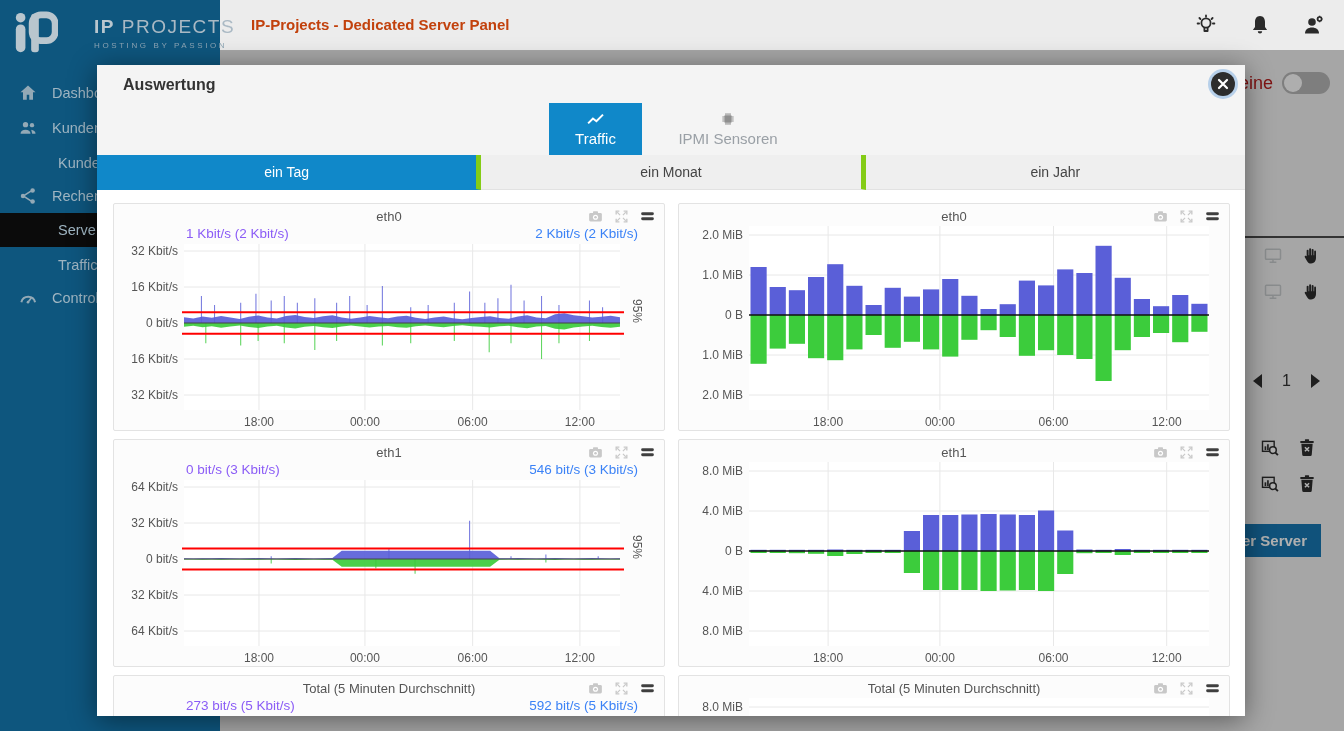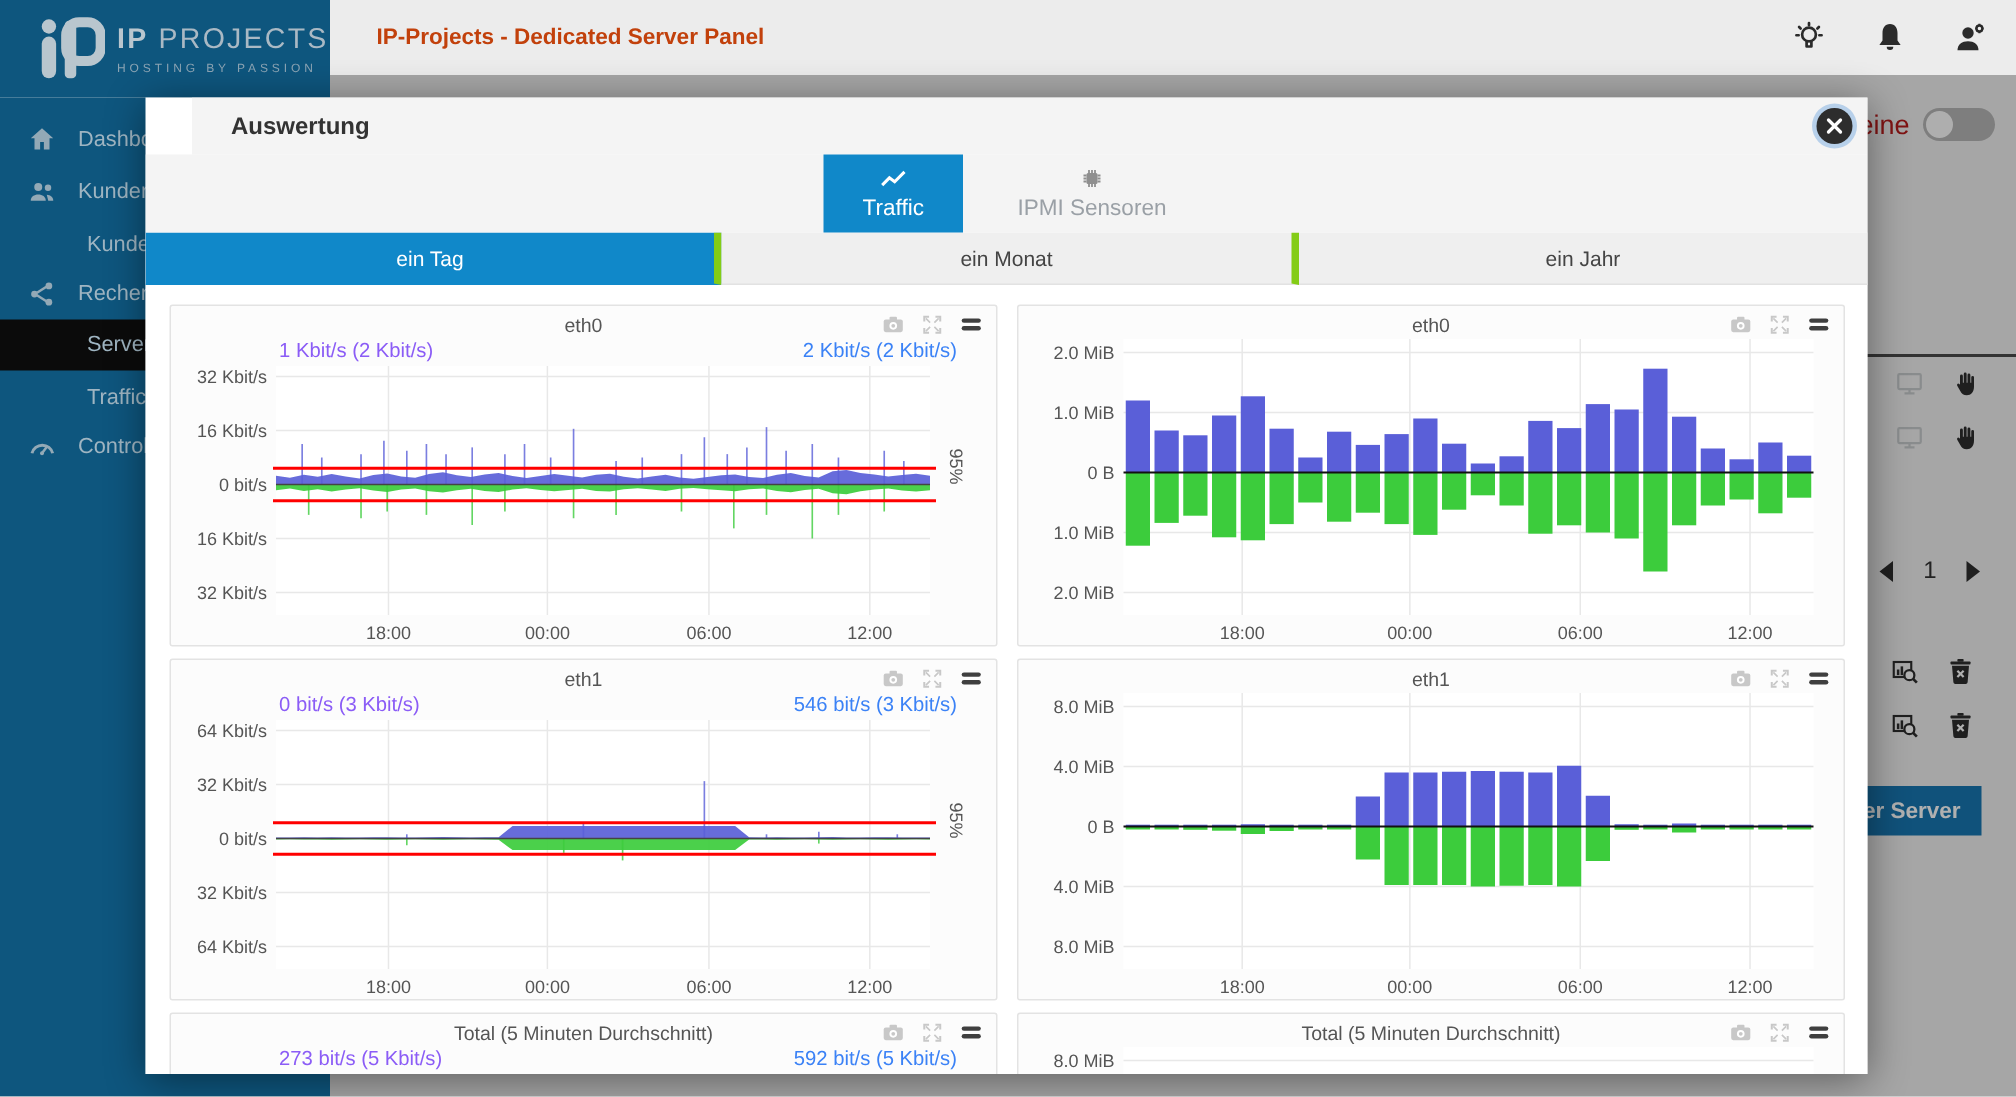--- a/index.html
+++ b/index.html
@@ -7,21 +7,21 @@
   .page { position:relative; width:1344px; height:731px; overflow:hidden; background:#f1f1f1; }
 
   
   .topbar { position:absolute; left:0; top:0; width:1344px; height:50px; background:#ececec; z-index:3; }
   .topbar-title { position:absolute; left:251px; top:0; height:50px; line-height:50px; font-size:15px; font-weight:bold; color:#c2410c; }
   .topbar-icons { position:absolute; right:18px; top:0; height:50px; display:flex; align-items:center; gap:30px; }
   .topbar-icons .ticon { width:24px; height:24px; cursor:pointer; }
   .topbar-icons svg { width:24px; height:24px; display:block; }
 
   
-  .logo-block { position:absolute; left:0; top:0; width:220px; height:65px; background:#0e567e; z-index:6; display:flex; align-items:center; padding-left:24px; }
+  .logo-block { position:absolute; left:0; top:0; width:220px; height:65px; background:#0e567e; z-index:6; display:flex; align-items:center; padding-left:12px;gap:28px; }
   .logo-mark svg { width:46px; height:46px; display:block; }
   .logo-text { margin-left:8px; }
   .logo-name { font-size:19px; letter-spacing:1.5px; color:#aab9c4; white-space:nowrap; }
   .logo-name b { color:#b9c6ce; }
   .logo-tagline { font-size:8px; letter-spacing:2.6px; color:#8ba4b4; margin-top:3px; white-space:nowrap; }
 
   
   .sidebar { position:absolute; left:0; top:65px; width:220px; height:666px; background:#0e567e; z-index:2; }
   .side-item { position:absolute; left:0; width:220px; height:34px; display:flex; align-items:center; color:#9fb5c2; font-size:14.5px; cursor:pointer; }
   .side-item .sicon { width:20px; height:20px; margin-left:18px; margin-right:14px; flex:none; }
@@ -43,21 +43,21 @@
   .pg-num { font-size:16px; color:#333; }
   .tri { width:0; height:0; cursor:pointer; }
   .tri-left { border-top:7px solid transparent; border-bottom:7px solid transparent; border-right:9px solid #2e2e2e; }
   .tri-right { border-top:7px solid transparent; border-bottom:7px solid transparent; border-left:9px solid #2e2e2e; }
   .bg-server-btn { position:absolute; top:474px; right:23px; width:180px; height:33px; background:#1878b2; color:#fff; font-weight:bold; font-size:15px; border:none; text-align:right; padding-right:14px; cursor:pointer; }
 
   .dim-overlay { position:absolute; left:220px; top:50px; width:1124px; height:681px; background:rgba(0,0,0,0.31); z-index:4; }
 
   
   .modal { position:absolute; left:97px; top:65px; width:1148px; height:651px; background:#fff; z-index:10; overflow:hidden; box-shadow:0 4px 26px rgba(0,0,0,0.45); }
-  .modal-header { height:38px; background:#f4f4f4; position:relative;margin-left:31px; }
+  .modal-header { height:38px; background:#f4f4f4; position:relative; }
   .modal-title { position:absolute; left:26px; top:0; height:38px; line-height:40px; font-size:16px; font-weight:bold; color:#333; }
   .modal-close { position:absolute; right:10px; top:7px; width:24px; height:24px; border-radius:50%; background:#2d2d2d; box-shadow:0 0 0 3px rgba(70,140,215,0.35); cursor:pointer; display:flex; align-items:center; justify-content:center; }
   .modal-close svg { width:12px; height:12px; }
 
   .tab-area { height:52px; background:#f4f4f4; position:relative; }
   .tab { position:absolute; top:0; height:52px; display:flex; flex-direction:column; align-items:center; justify-content:center; gap:3px; cursor:pointer; }
   .tab-traffic { left:452px; width:93px; background:#1088c9; color:#fff; }
   .tab-ipmi { left:545px; width:172px; color:#9aa0a6; }
   .tab-label { font-size:15px; }
   .tab .ticn { height:16px; display:flex; align-items:center; }

